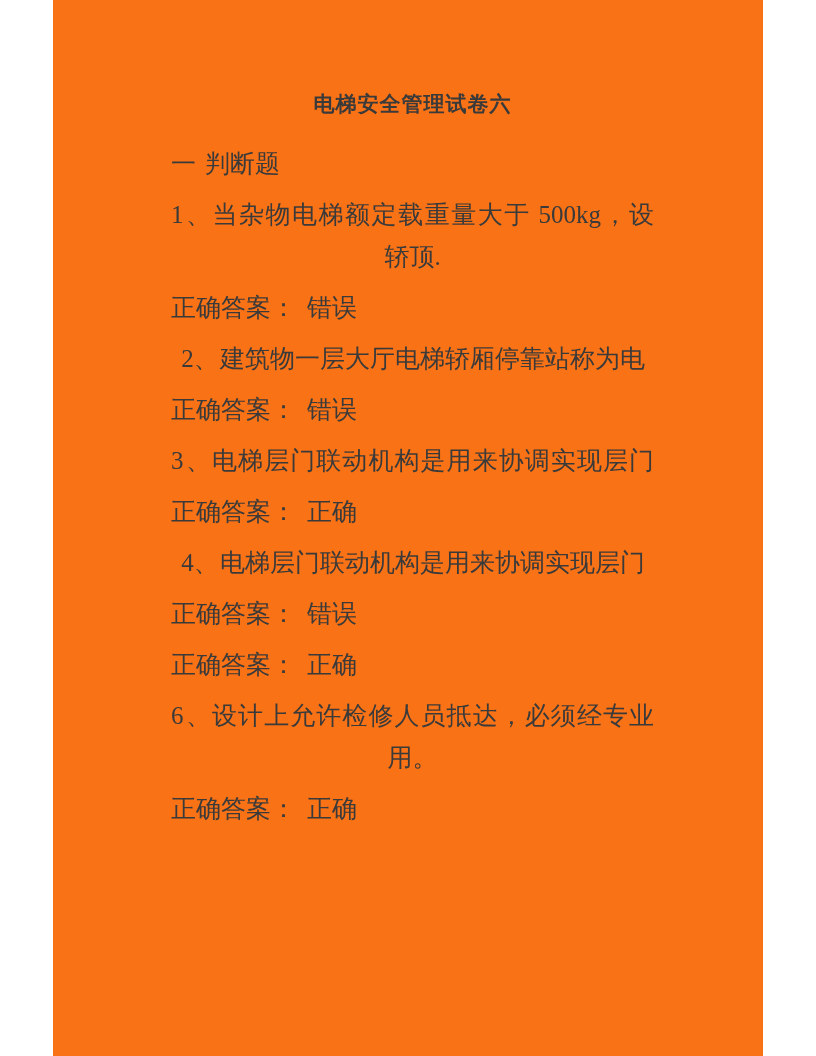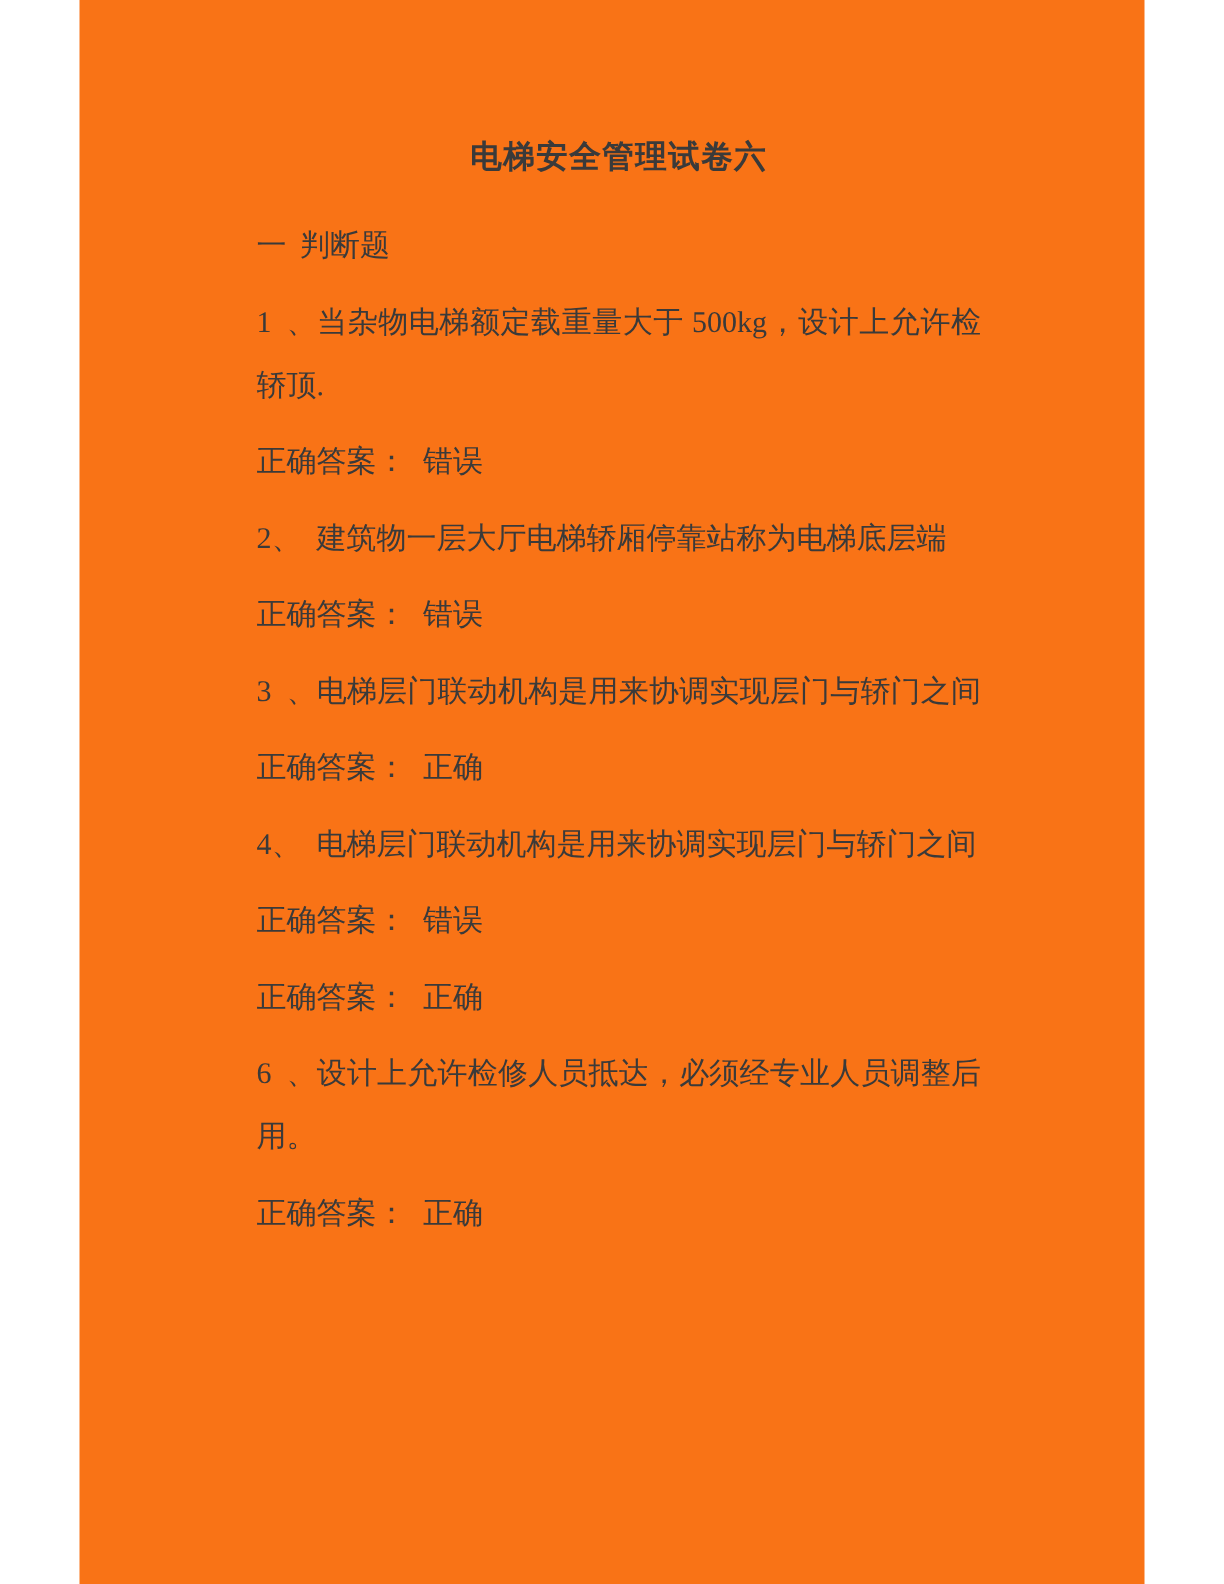--- a/index.html
+++ b/index.html
@@ -20,33 +20,34 @@
     overflow: hidden;
   }
   .doc-title {
     font-size: 21px;
     line-height: 33px;
     font-weight: bold;
     text-align: center;
     letter-spacing: 1px;
   }
   .para {
-    font-size: 20px;
+    font-size: 25px;
     line-height: 42px;
     margin: 0 0 9px 0;
   }
   .section-heading {
     margin-top: 22px;
   }
   .section-marker {
     margin-right: 9px;
   }
   .line {
     height: 42px;
     overflow: hidden;
+    text-align: center;
   }
   .line.justify {
     text-align: justify;
     text-align-last: justify;
   }
   .qnum {
     display: inline-block;
     width: 40px;
   }
   .answer-value {

